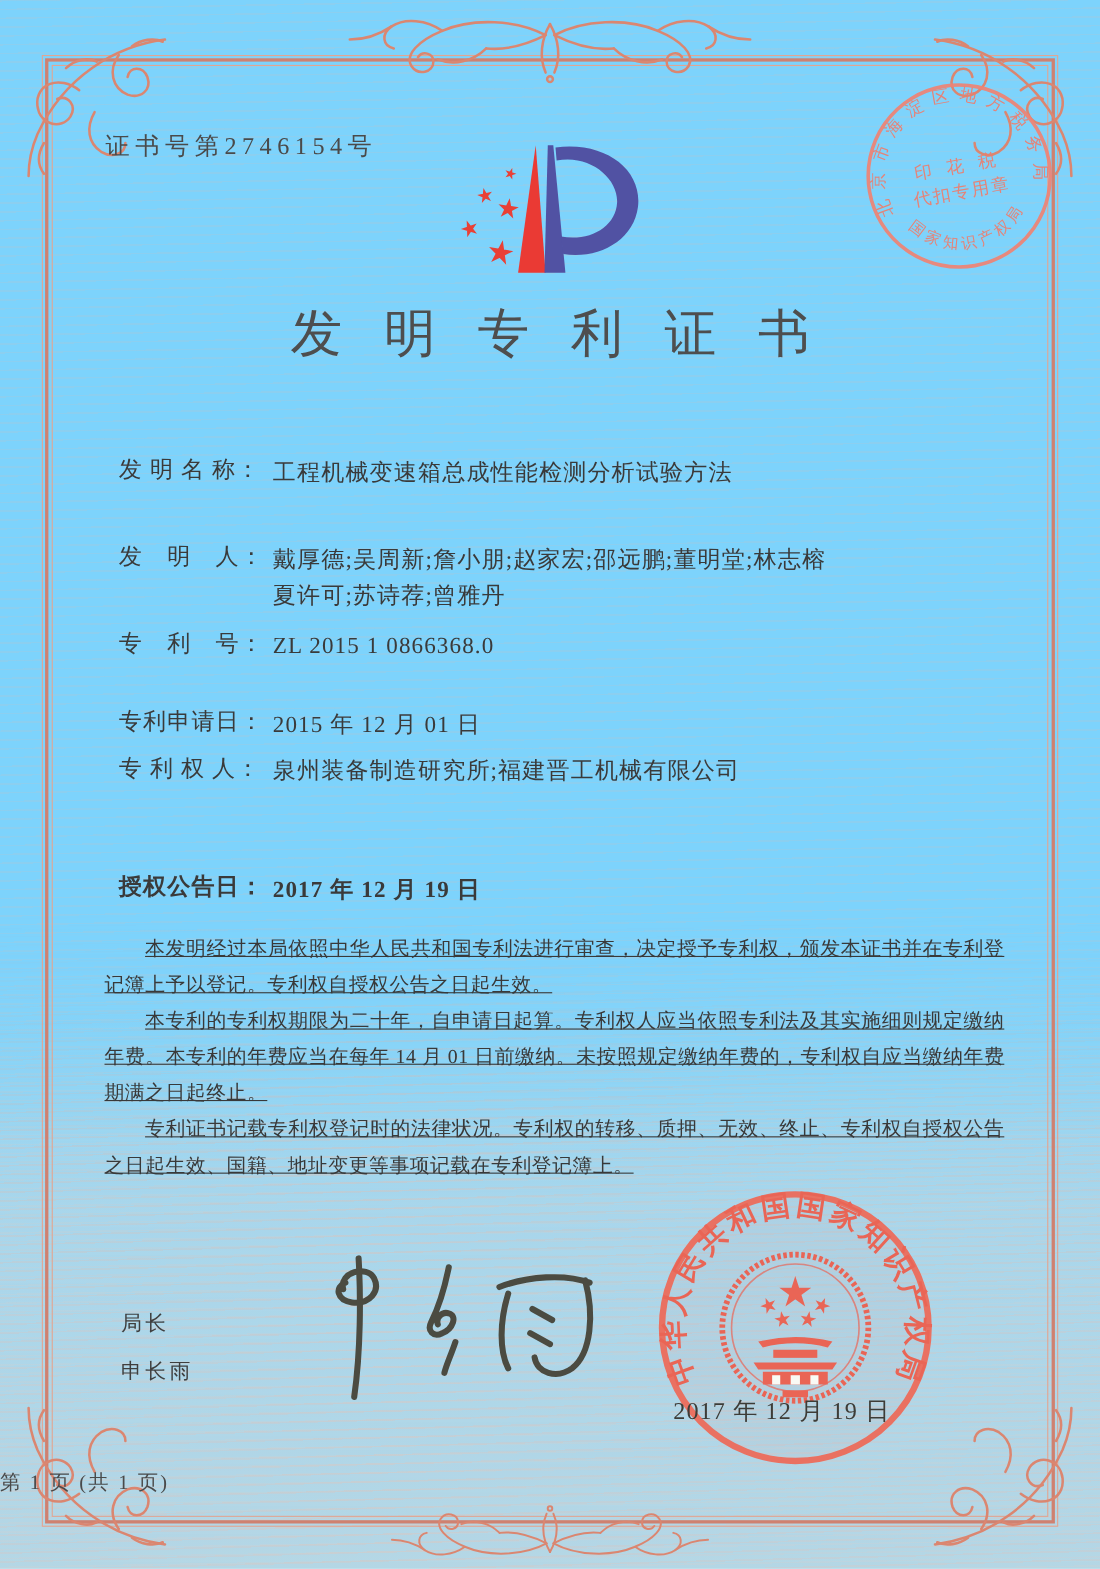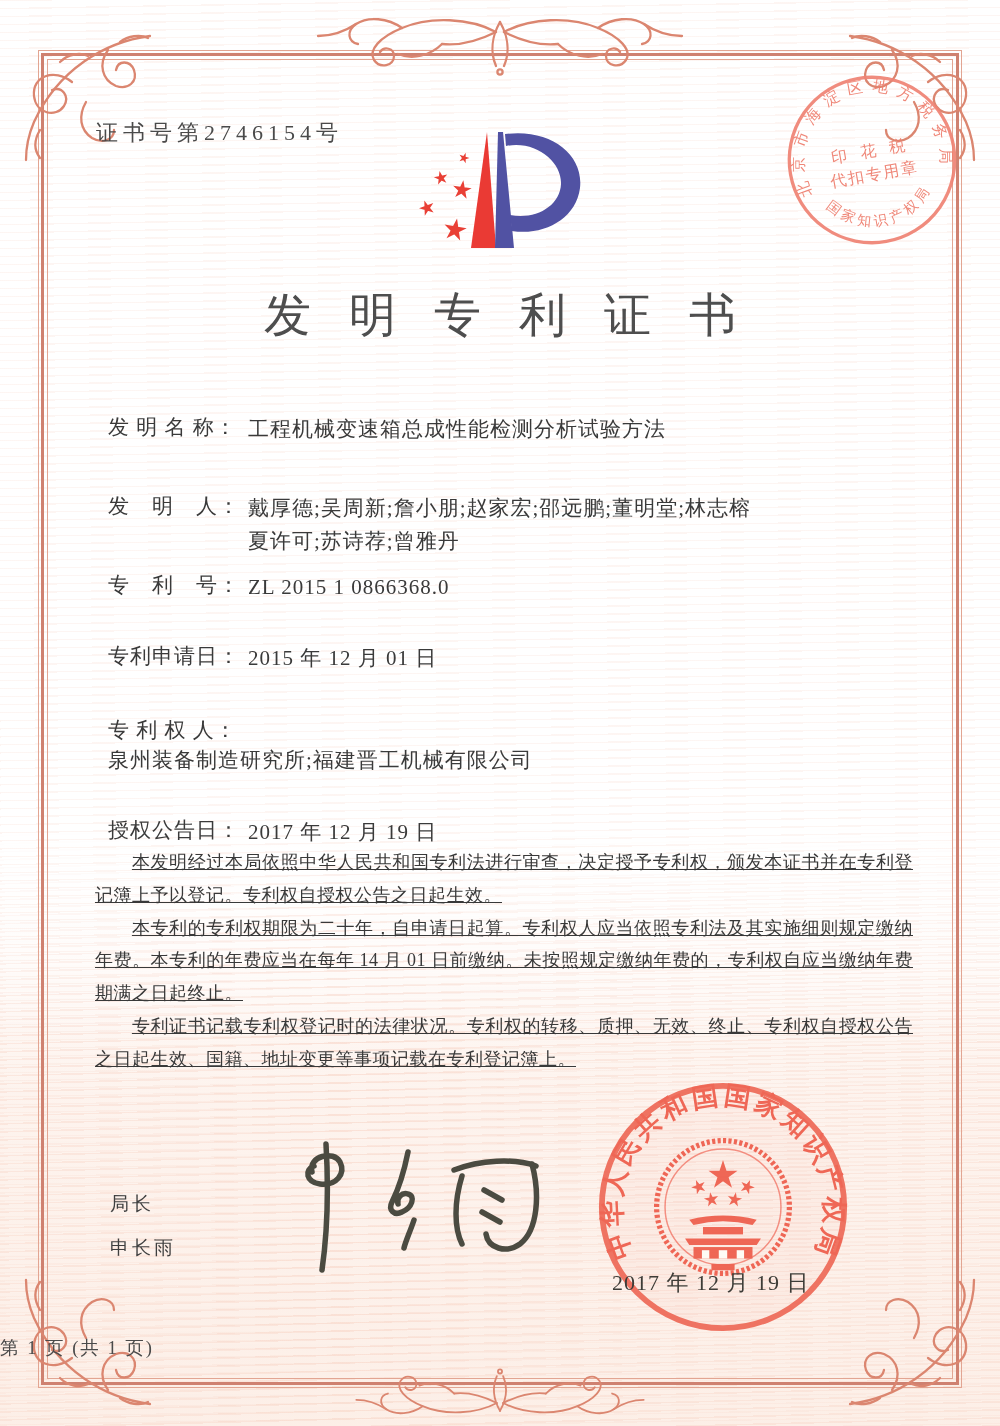--- a/index.html
+++ b/index.html
@@ -1,18 +1,18 @@
 <!DOCTYPE html>
 <html><head>
 <meta charset="utf-8">
 <style>
   html,body{margin:0;padding:0;background:#e9e6df;}
   .page{
     position:relative;width:1000px;height:1426px;margin:0 auto;
-    background:#ffffff;overflow:hidden;
+    background:#7dd3fc;overflow:hidden;
     font-family:"Liberation Serif","DejaVu Serif",serif;
     color:#3c3c3c;
   }
   .stripes{position:absolute;inset:0;pointer-events:none;
     background:repeating-linear-gradient(179deg, rgba(241,180,158,.13) 0 1.4px, rgba(255,255,255,0) 1.4px 8px);}
   .stripes-bottom{position:absolute;left:0;right:0;top:58%;bottom:0;pointer-events:none;
     background:
       linear-gradient(rgba(250,224,210,0), rgba(250,221,205,.35) 45%, rgba(249,219,202,.45)),
       repeating-linear-gradient(178.5deg, rgba(238,160,135,.20) 0 1.6px, rgba(255,255,255,0) 1.6px 8px);
     -webkit-mask-image:linear-gradient(transparent, #000 35%);
@@ -24,28 +24,28 @@
   .corner{width:140px;height:140px;}
   .corner.tl{left:16px;top:26px;}
   .corner.tr{right:16px;top:26px;transform:scaleX(-1);}
   .corner.bl{left:16px;bottom:12px;transform:scaleY(-1);}
   .corner.br{right:16px;bottom:12px;transform:scale(-1,-1);}
   .edge-top{left:50%;top:6px;width:380px;height:90px;transform:translateX(-50%);}
   .edge-bottom{left:50%;bottom:2px;width:300px;height:72px;transform:translateX(-50%) rotate(180deg);}
   .cert-no{position:absolute;left:96px;top:118px;font-size:22px;letter-spacing:5px;color:#4a4a4a;}
   .tax-stamp{position:absolute;left:778px;top:66px;width:188px;height:188px;opacity:.92;}
   .logo{position:absolute;left:398px;top:120px;width:230px;height:165px;}
-  .title{position:absolute;left:0;right:0;top:272px;margin:12px;text-align:center;
+  .title{position:absolute;left:0;right:0;top:272px;margin:0;text-align:center;
     font-size:47px;font-weight:500;color:#4e4e4e;letter-spacing:38px;padding-left:38px;}
   .field-row{position:absolute;left:108px;display:flex;align-items:flex-start;
     font-size:21px;color:#3a3a3a;letter-spacing:1px;}
   .f-label{flex:0 0 auto;min-width:140px;white-space:pre;}
   .f-value{white-space:pre-line;line-height:1.55;}
   .row-1{top:413px;} .row-2{top:492px;} .row-3{top:571px;}
-  .row-4{top:642px;justify-content:center;} .row-5{top:716px;flex-direction:column;} .row-6{top:816px;}
+  .row-4{top:642px;justify-content:center;} .row-5{top:684px;} .row-6{top:792px;font-weight:bold;}
   .paras{position:absolute;left:95px;width:818px;top:846px;font-size:18px;
     line-height:32.8px;color:#393939;text-align:justify;text-decoration:underline;}
   .paras p{margin:0;text-indent:2.05em;letter-spacing:.5px;}
   .official{position:absolute;left:110px;top:1182px;font-size:19px;color:#3f3f3f;line-height:44px;letter-spacing:3px;}
   .signature{position:absolute;left:248px;top:1138px;width:300px;height:150px;}
   .seal{position:absolute;left:586px;top:1070px;width:274px;height:274px;opacity:.93;}
   .seal-date{position:absolute;left:612px;top:1268px;font-size:22px;color:#3d3c37;letter-spacing:1px;z-index:5;}
   .footer{position:absolute;left:0;right:0;top:1335px;font-size:18.5px;
     letter-spacing:2px;color:#4a4a4a;}
   .orn-stroke{stroke:#db8670;fill:none;stroke-width:2.3;stroke-linecap:round;}

